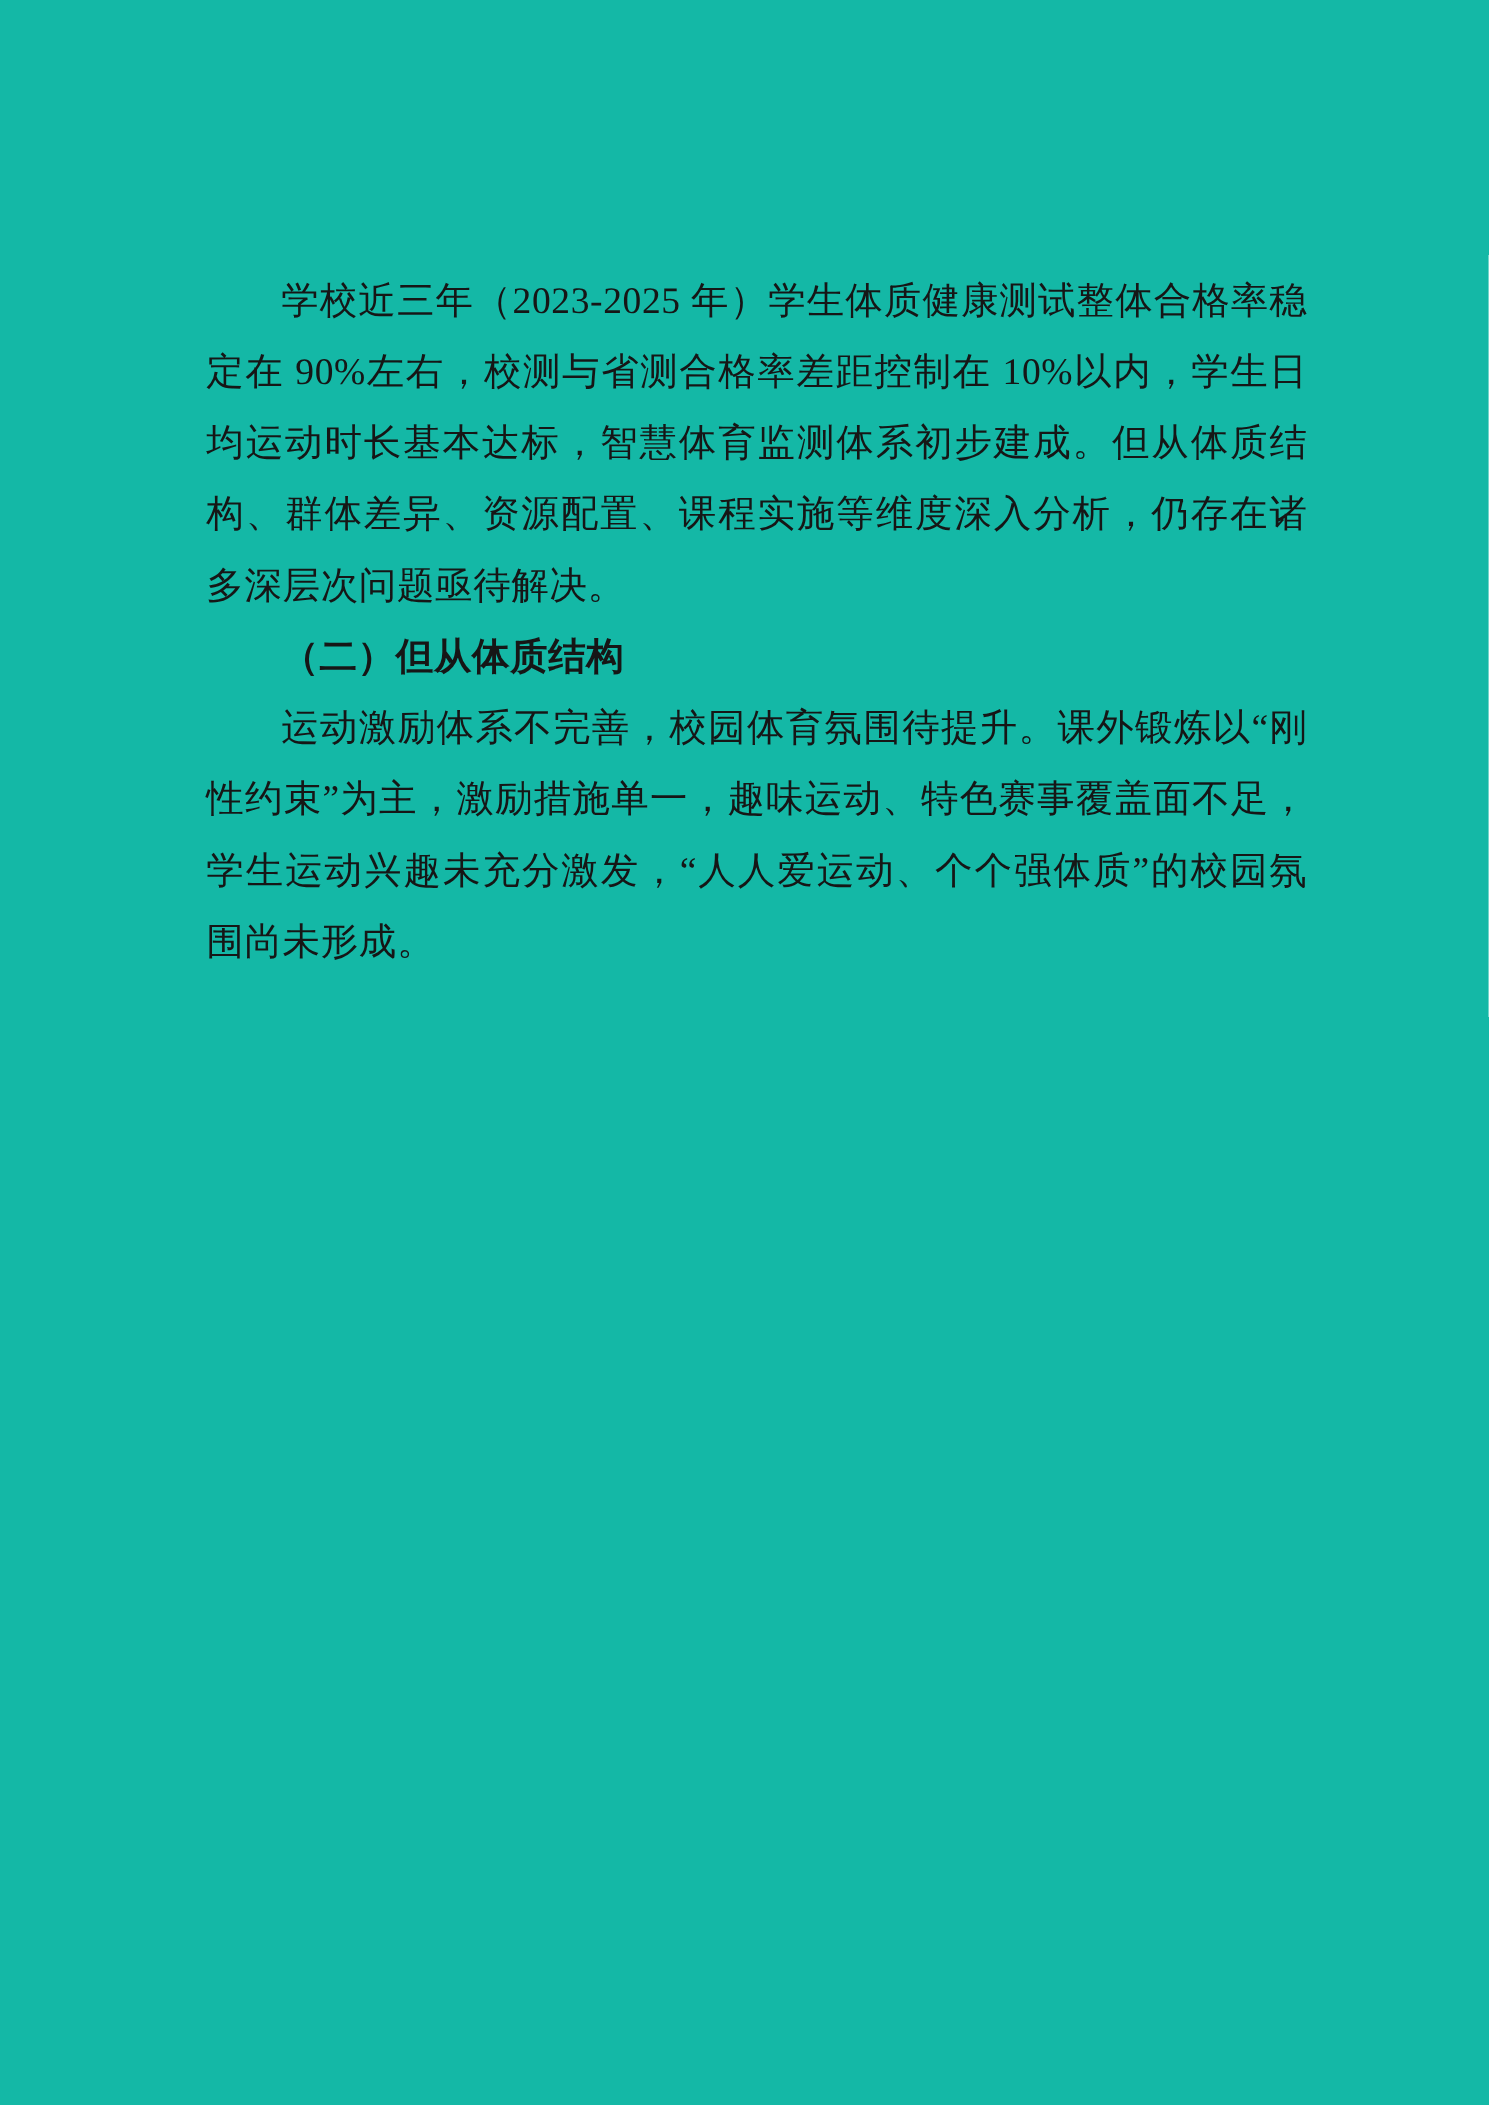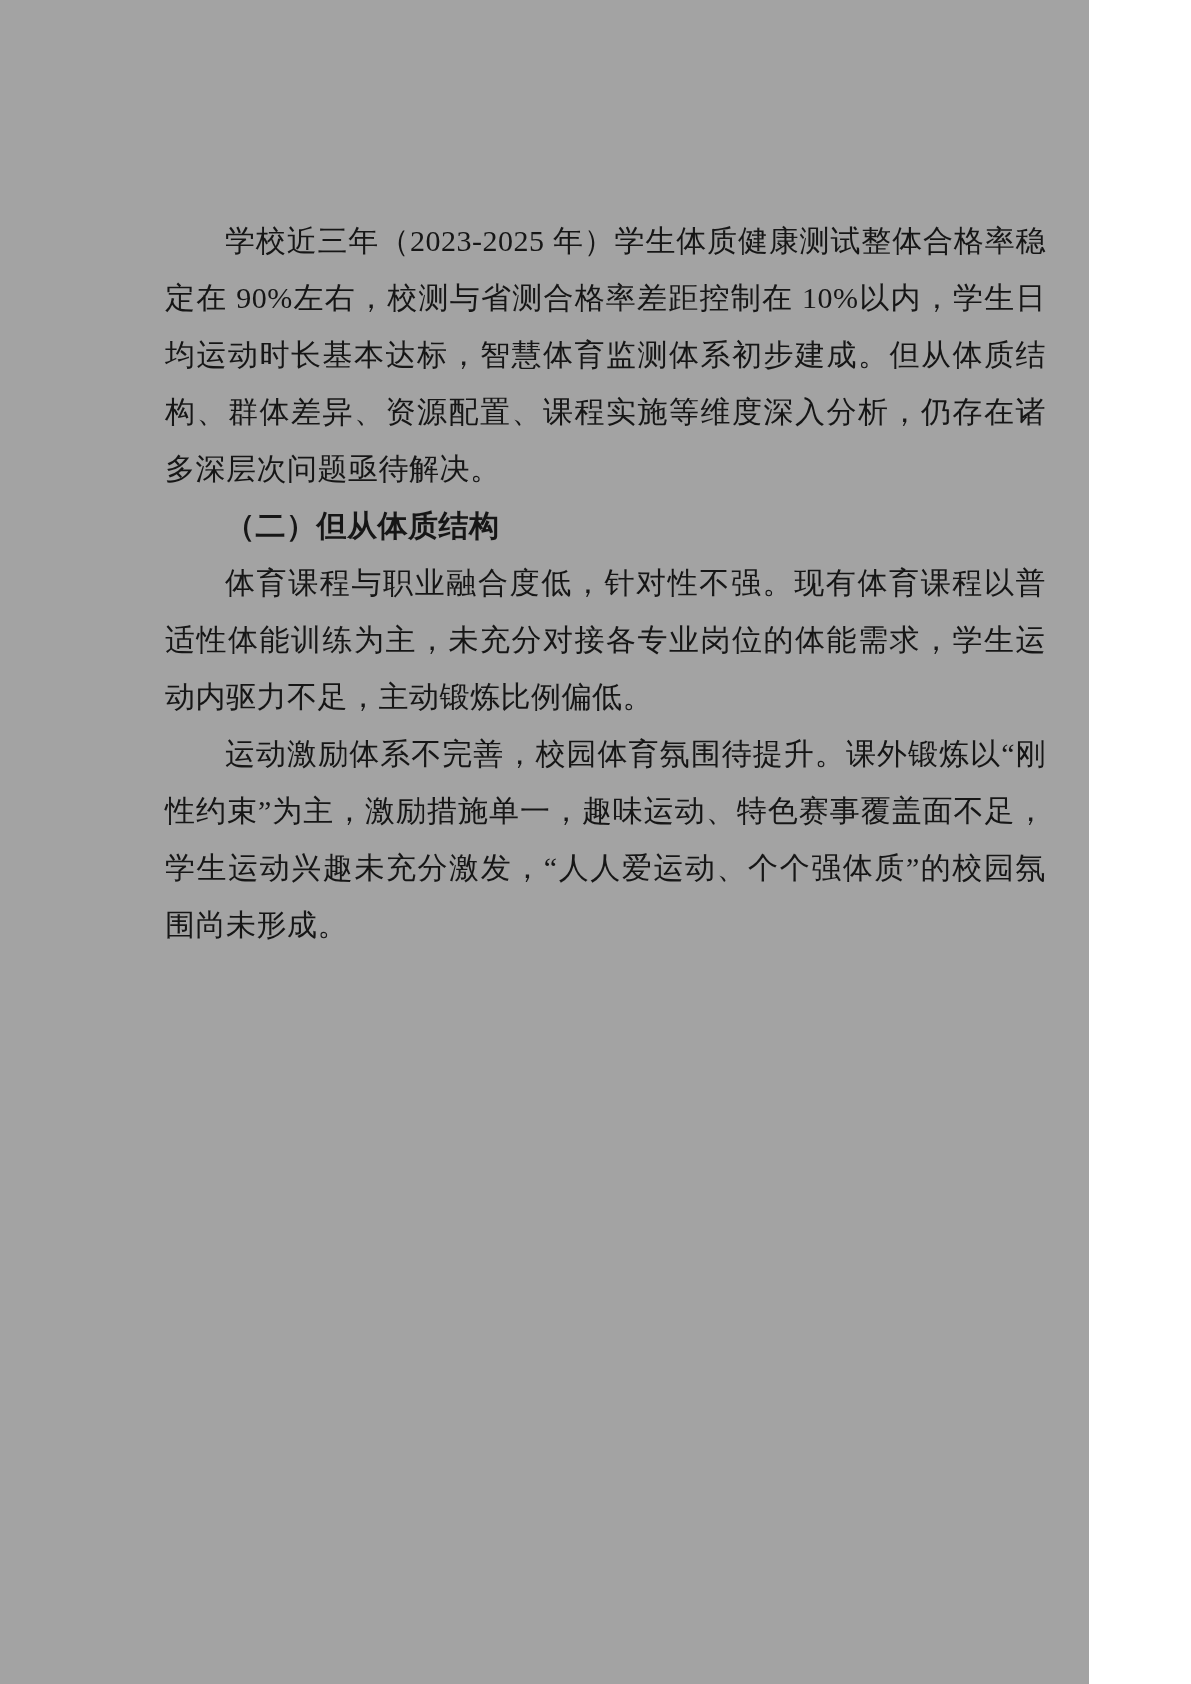--- a/index.html
+++ b/index.html
@@ -2,23 +2,23 @@
 <html><head>
 <meta charset="utf-8">
 <style>
   html, body {
     margin: 0;
     padding: 0;
     background: #ffffff;
   }
   .page {
     position: relative;
-    width: 1089px;
+    width: 1191px;
     height: 1684px;
-    background: #a3a3a3;
+    background: #14b8a6;
     overflow: hidden;
   }
   .text-block {
     position: absolute;
     left: 165px;
     top: 212px;
     width: 881px;
   }
   .para {
     margin: 0;
@@ -35,16 +35,15 @@
     font-weight: bold;
   }
 </style>
 </head>
 <body>
 
 <div class="page">
   <div class="text-block">
     <p class="para">学校近三年（2023-2025 年）学生体质健康测试整体合格率稳定在 90%左右，校测与省测合格率差距控制在 10%以内，学生日均运动时长基本达标，智慧体育监测体系初步建成。但从体质结构、群体差异、资源配置、课程实施等维度深入分析，仍存在诸多深层次问题亟待解决。</p>
     <p class="para heading">（二）但从体质结构</p>
-    <p class="para">体育课程与职业融合度低，针对性不强。现有体育课程以普适性体能训练为主，未充分对接各专业岗位的体能需求，学生运动内驱力不足，主动锻炼比例偏低。</p>
     <p class="para">运动激励体系不完善，校园体育氛围待提升。课外锻炼以“刚性约束”为主，激励措施单一，趣味运动、特色赛事覆盖面不足，学生运动兴趣未充分激发，“人人爱运动、个个强体质”的校园氛围尚未形成。</p>
   </div>
 </div>
 
 </body></html>

